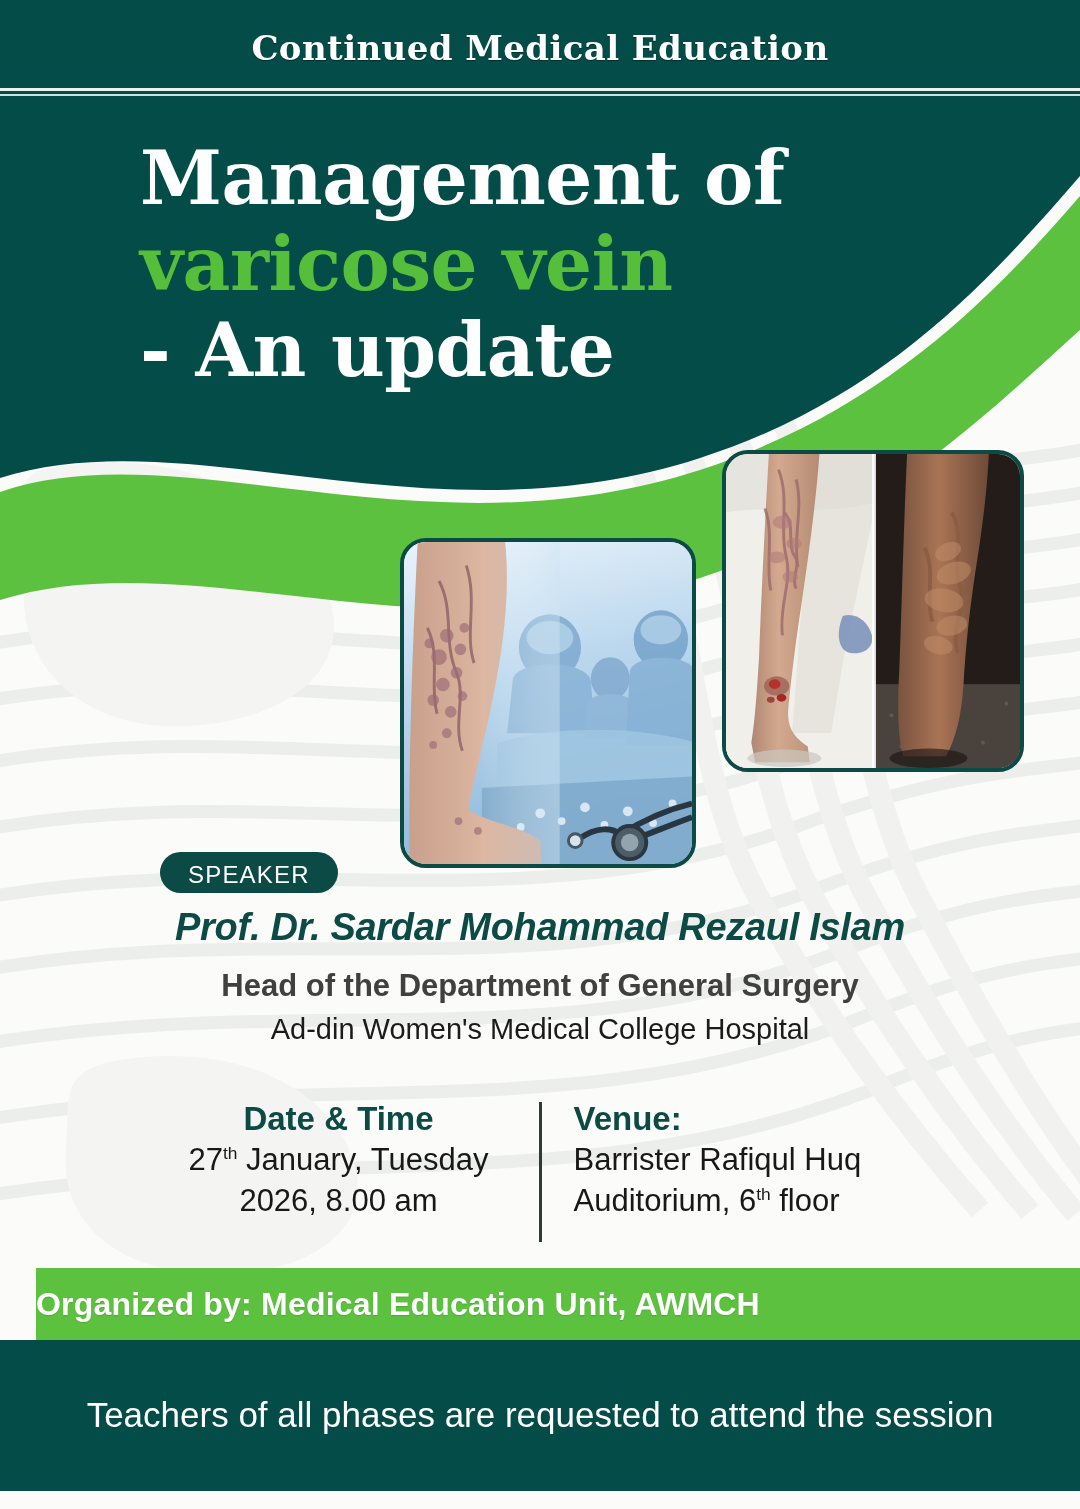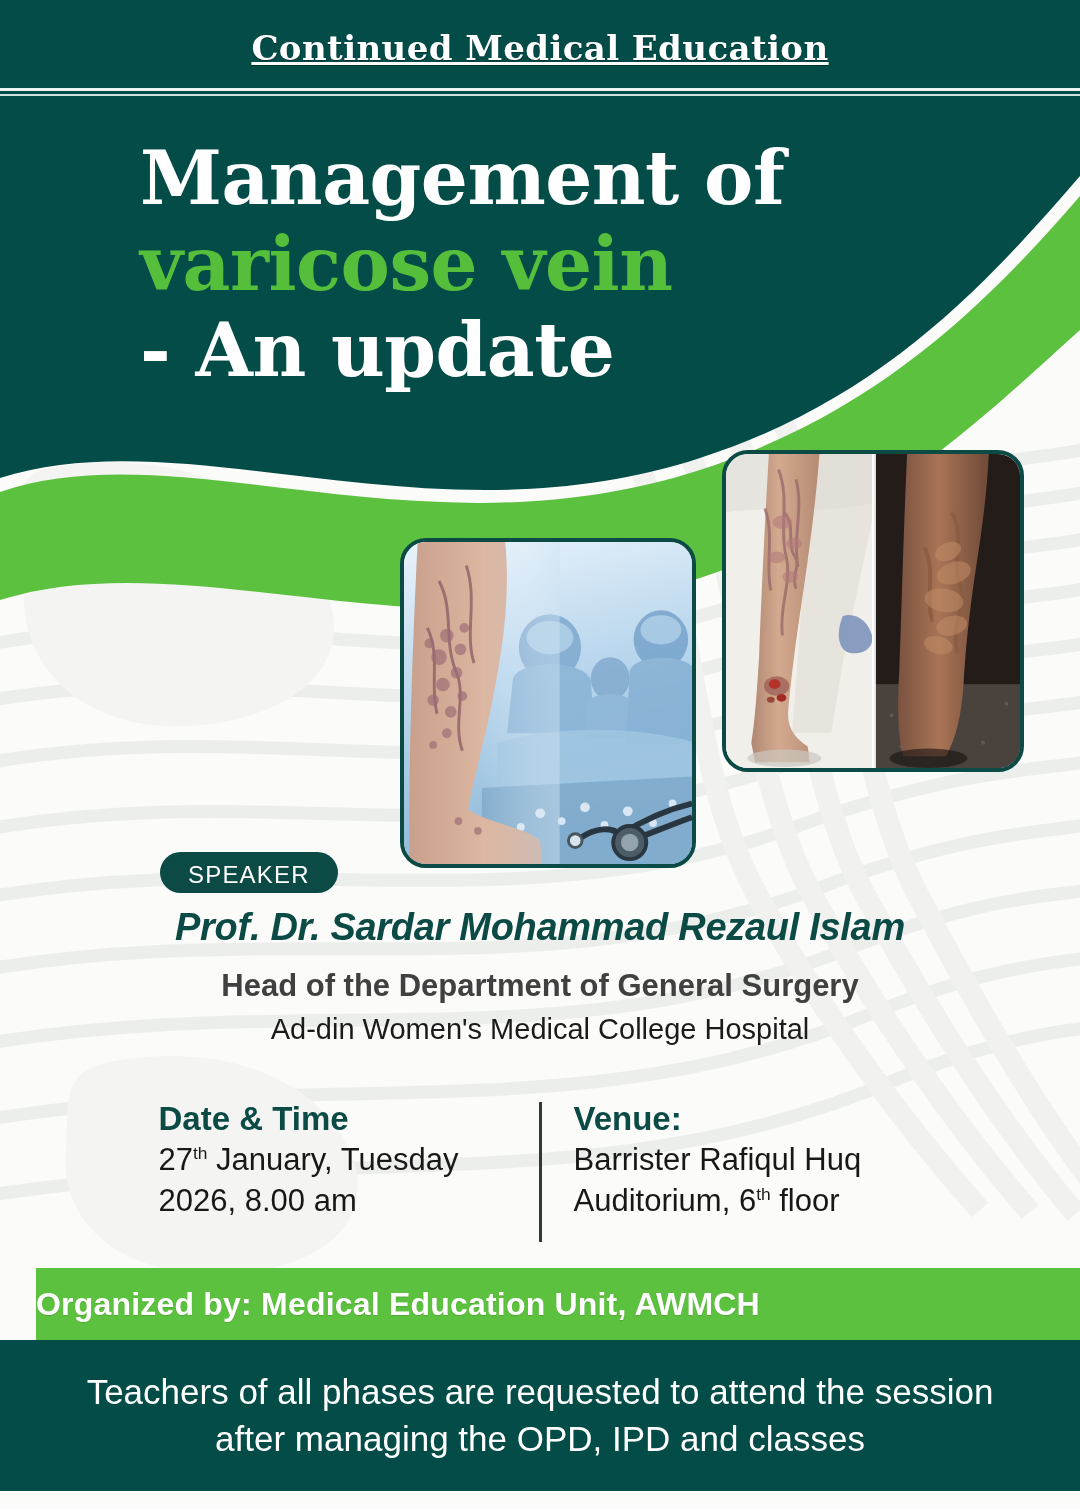--- a/index.html
+++ b/index.html
@@ -30,21 +30,20 @@
     background:#044c48; z-index:6;
     display:flex; align-items:center; justify-content:center;
   }
   .top-banner-title {
     font-family:"DejaVu Serif", serif;
     font-weight:bold;
     font-size:34px;
     color:#ffffff;
     letter-spacing:0.4px;
     text-shadow:0 1px 1px rgba(0,0,0,.35);
-    text-decoration:underline;
   }
   .rule-a { position:absolute; left:0; top:88px; width:1080px; height:3px;
             background:#eef3f2; z-index:7; }
   .rule-b { position:absolute; left:0; top:94px; width:1080px; height:2px;
             background:#cfe0dd; z-index:7; }
 
   
   .header-shape { position:absolute; left:0; top:0; width:1080px; height:640px; z-index:4; }
 
   
@@ -110,21 +109,21 @@
     color:#1b1b1b;
     z-index:10;
   }
 
   
   .details {
     position:absolute; left:0; top:1098px; width:1080px; height:160px;
     z-index:10;
     display:flex; justify-content:center; align-items:flex-start;
   }
-  .col-date { width:380px; text-align:left; padding-right:20px; }
+  .col-date { width:380px; text-align:center; padding-right:20px; }
   .col-venue { width:380px; text-align:left; padding-left:32px; }
   .vdivider { width:3px; height:140px; background:#2f3a38; margin-top:4px; }
 
   .detail-head {
     font-size:33px; font-weight:bold; color:#0b4a45;
     line-height:1.28;
   }
   .detail-text {
     font-size:31px; font-weight:normal; color:#181818;
     line-height:1.30;
@@ -393,17 +392,16 @@
 
   </div>
 
   <div class="organizer">
     <div class="organizer-text">Organized by: Medical Education Unit, AWMCH</div>
   </div>
 
   <div class="footer">
     <div class="footer-text">
       <span>Teachers of all phases are requested to attend the session</span><br>
-      <span>after managing the OPD, IPD and classes</span>
     </div>
   </div>
 
 </div>
 
 </body></html>

